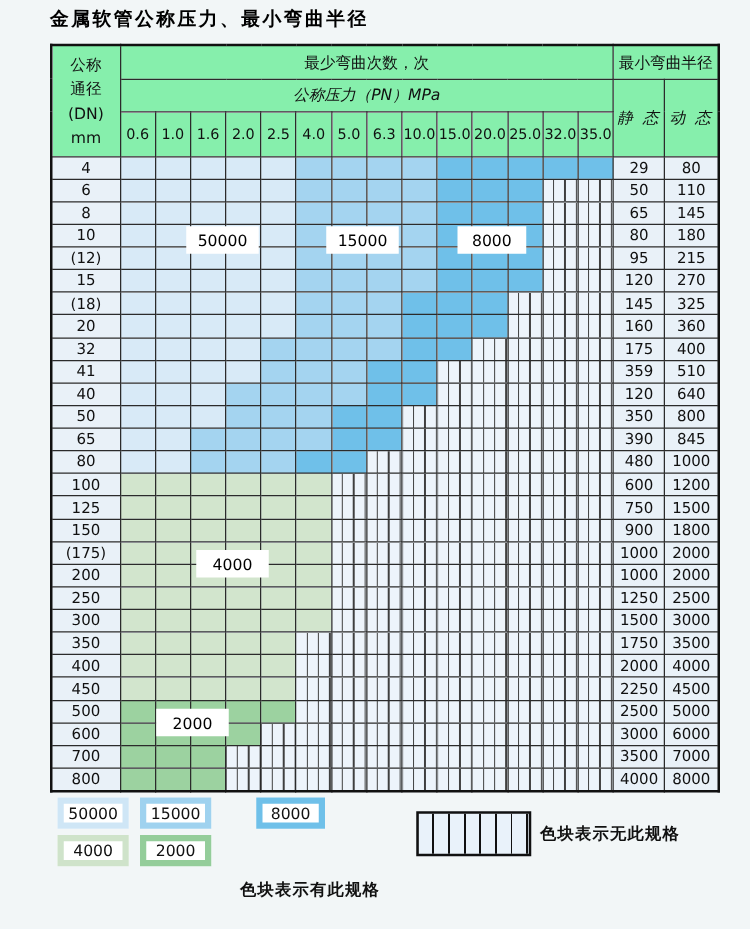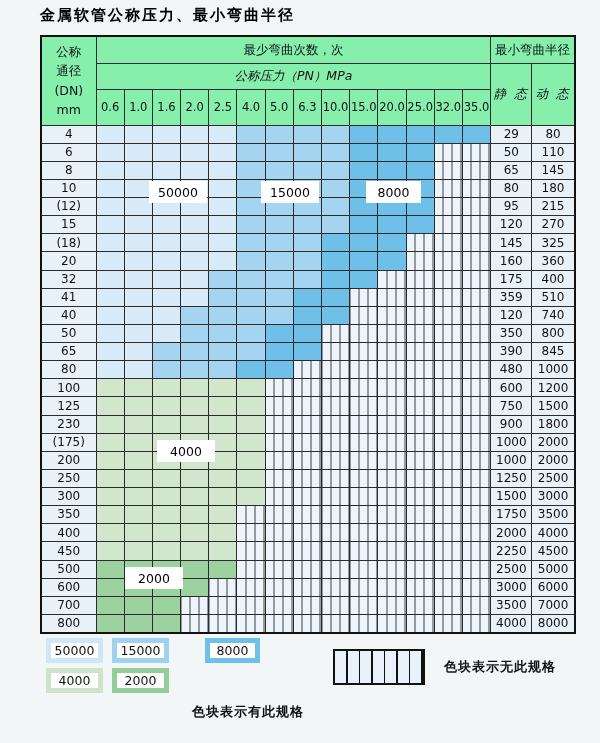--- a/index.html
+++ b/index.html
@@ -56,21 +56,21 @@
   }
   .sw1{left:46px;top:638px;width:47px;border-color:#cfe6f6;}
   .sw2{left:112px;top:638px;width:47px;border-color:#9fd2ef;}
   .sw3{left:205px;top:638px;width:45px;border-color:#6fc0e9;}
   .sw4{left:46px;top:668px;width:47px;border-color:#cfe3ca;}
   .sw5{left:112px;top:668px;width:47px;border-color:#94cd9a;}
   .legend-text{
     position:absolute;font-size:13px;font-weight:600;color:#111;letter-spacing:1px;
   }
   .has-spec{left:192px;top:703px;}
-  .no-spec{left:444px;top:658px;text-align:right;}
+  .no-spec{left:432px;top:658px;text-align:right;}
   .hatchbox{
     position:absolute;left:333px;top:649px;width:88px;height:32px;
     border:2px solid #111;background-color:#e9f2fa;
     background-image:repeating-linear-gradient(to right,transparent 0 11px,#111 11px 12.5px);
   }
 </style>
 </head>
 <body>
 
 <div class="title">金属软管公称压力、最小弯曲半径</div>
@@ -329,21 +329,21 @@
         <td class="c-b2"></td>
         <td class="c-b2"></td>
         <td class="c-b3"></td>
         <td class="c-b3"></td>
         <td class="c-x"></td>
         <td class="c-x"></td>
         <td class="c-x"></td>
         <td class="c-x"></td>
         <td class="c-x"></td>
         <td class="val">120</td>
-        <td class="val">740</td>
+        <td class="val">640</td>
       </tr>
       <tr>
         <td class="dn">50</td>
         <td class="c-b1"></td>
         <td class="c-b1"></td>
         <td class="c-b1"></td>
         <td class="c-b2"></td>
         <td class="c-b2"></td>
         <td class="c-b2"></td>
         <td class="c-b3"></td>
@@ -427,21 +427,21 @@
         <td class="c-x"></td>
         <td class="c-x"></td>
         <td class="c-x"></td>
         <td class="c-x"></td>
         <td class="c-x"></td>
         <td class="c-x"></td>
         <td class="val">750</td>
         <td class="val">1500</td>
       </tr>
       <tr>
-        <td class="dn">230</td>
+        <td class="dn">150</td>
         <td class="c-g1"></td>
         <td class="c-g1"></td>
         <td class="c-g1"></td>
         <td class="c-g1"></td>
         <td class="c-g1"></td>
         <td class="c-g1"></td>
         <td class="c-x"></td>
         <td class="c-x"></td>
         <td class="c-x"></td>
         <td class="c-x"></td>

